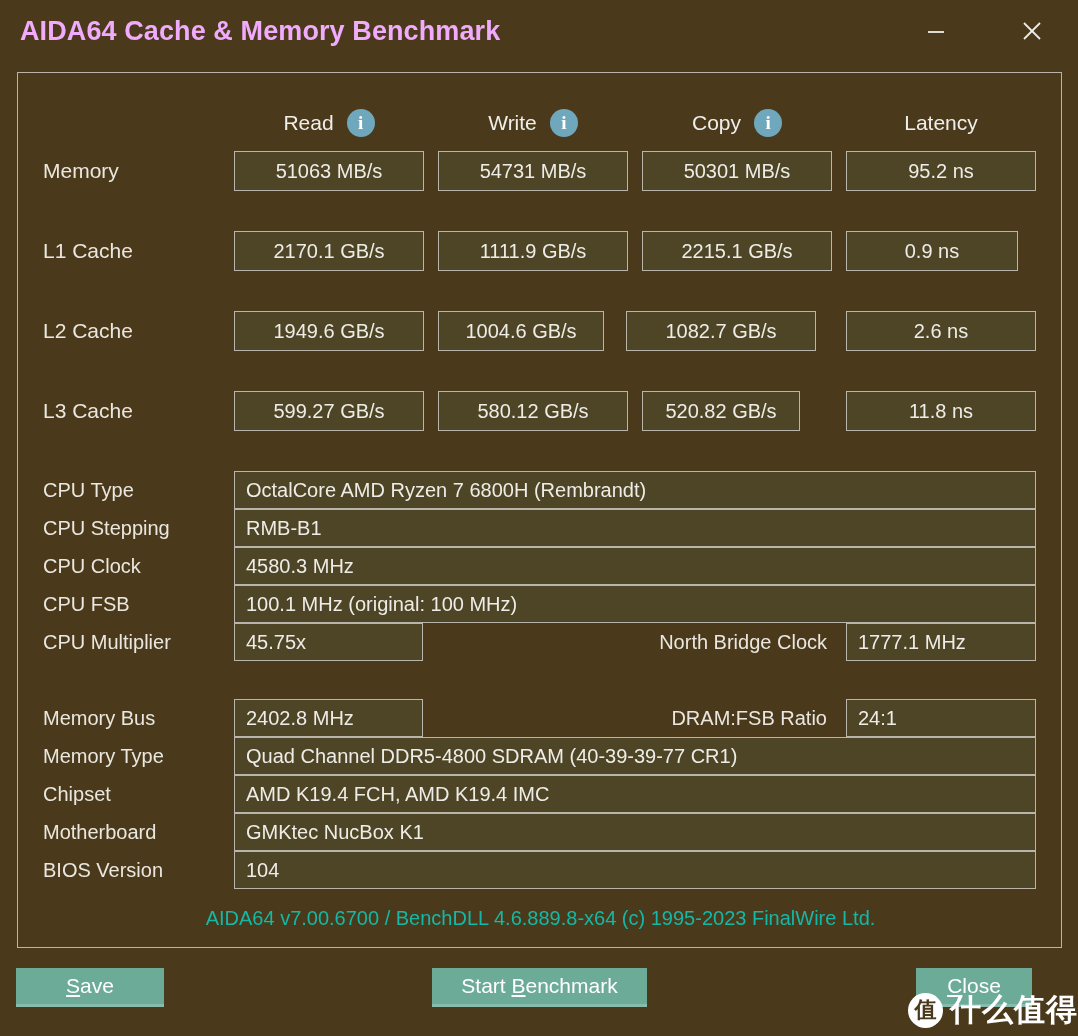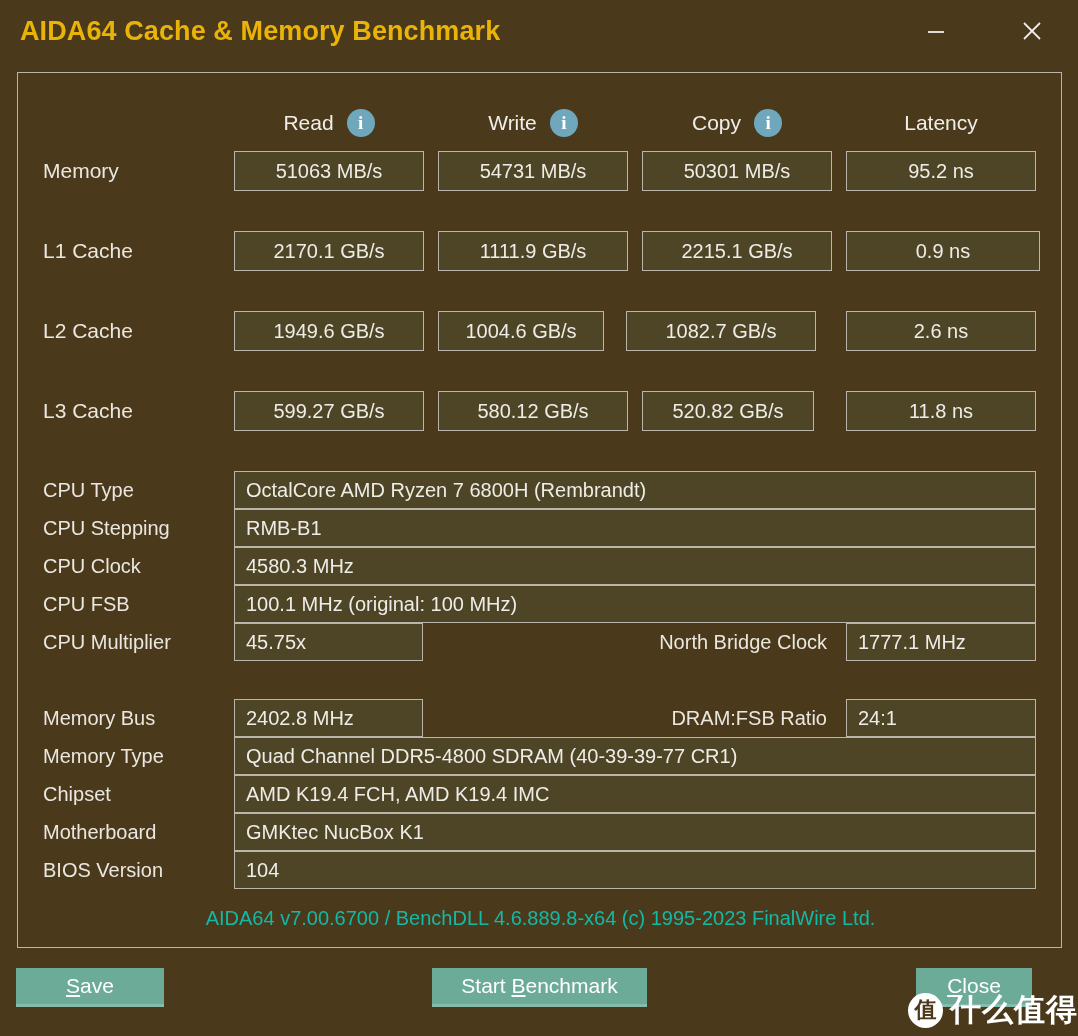--- a/index.html
+++ b/index.html
@@ -22,21 +22,21 @@
   #titlebar {
     position: absolute;
     left: 0; top: 0;
     width: 1078px; height: 68px;
   }
   #window-title {
     position: absolute;
     left: 20px; top: 16px;
     font-size: 27px;
     font-weight: bold;
-    color: #eab308;
+    color: #f0abfc;
     letter-spacing: 0.1px;
     white-space: nowrap;
   }
   .winbtn {
     position: absolute;
     top: 8px;
     width: 46px; height: 46px;
     background: transparent;
     border: 0;
     cursor: default;
@@ -282,32 +282,32 @@
   <div class="row-label" style="top:86px;">Memory</div>
   <div class="field" style="left:216px; top:78px; width:190px;">51063 MB/s</div>
   <div class="field" style="left:420px; top:78px; width:190px;">54731 MB/s</div>
   <div class="field" style="left:624px; top:78px; width:190px;">50301 MB/s</div>
   <div class="field" style="left:828px; top:78px; width:190px;">95.2 ns</div>
 
   <div class="row-label" style="top:166px;">L1 Cache</div>
   <div class="field" style="left:216px; top:158px; width:190px;">2170.1 GB/s</div>
   <div class="field" style="left:420px; top:158px; width:190px;">1111.9 GB/s</div>
   <div class="field" style="left:624px; top:158px; width:190px;">2215.1 GB/s</div>
-  <div class="field" style="left:828px; top:158px; width:194px;">0.9 ns</div>
+  <div class="field" style="left:828px; top:158px; width:172px;">0.9 ns</div>
 
   <div class="row-label" style="top:246px;">L2 Cache</div>
   <div class="field" style="left:216px; top:238px; width:190px;">1949.6 GB/s</div>
   <div class="field" style="left:420px; top:238px; width:166px;">1004.6 GB/s</div>
   <div class="field" style="left:608px; top:238px; width:190px;">1082.7 GB/s</div>
   <div class="field" style="left:828px; top:238px; width:190px;">2.6 ns</div>
 
   <div class="row-label" style="top:326px;">L3 Cache</div>
   <div class="field" style="left:216px; top:318px; width:190px;">599.27 GB/s</div>
   <div class="field" style="left:420px; top:318px; width:190px;">580.12 GB/s</div>
-  <div class="field" style="left:624px; top:318px; width:172px;">520.82 GB/s</div>
+  <div class="field" style="left:624px; top:318px; width:158px;">520.82 GB/s</div>
   <div class="field" style="left:828px; top:318px; width:190px;">11.8 ns</div>
 
   <div class="info-label" style="top:398px;">CPU Type</div>
   <div class="info-row" style="top:398px;">OctalCore AMD Ryzen 7 6800H  (Rembrandt)</div>
 
   <div class="info-label" style="top:436px;">CPU Stepping</div>
   <div class="info-row" style="top:436px;">RMB-B1</div>
 
   <div class="info-label" style="top:474px;">CPU Clock</div>
   <div class="info-row" style="top:474px;">4580.3 MHz</div>

